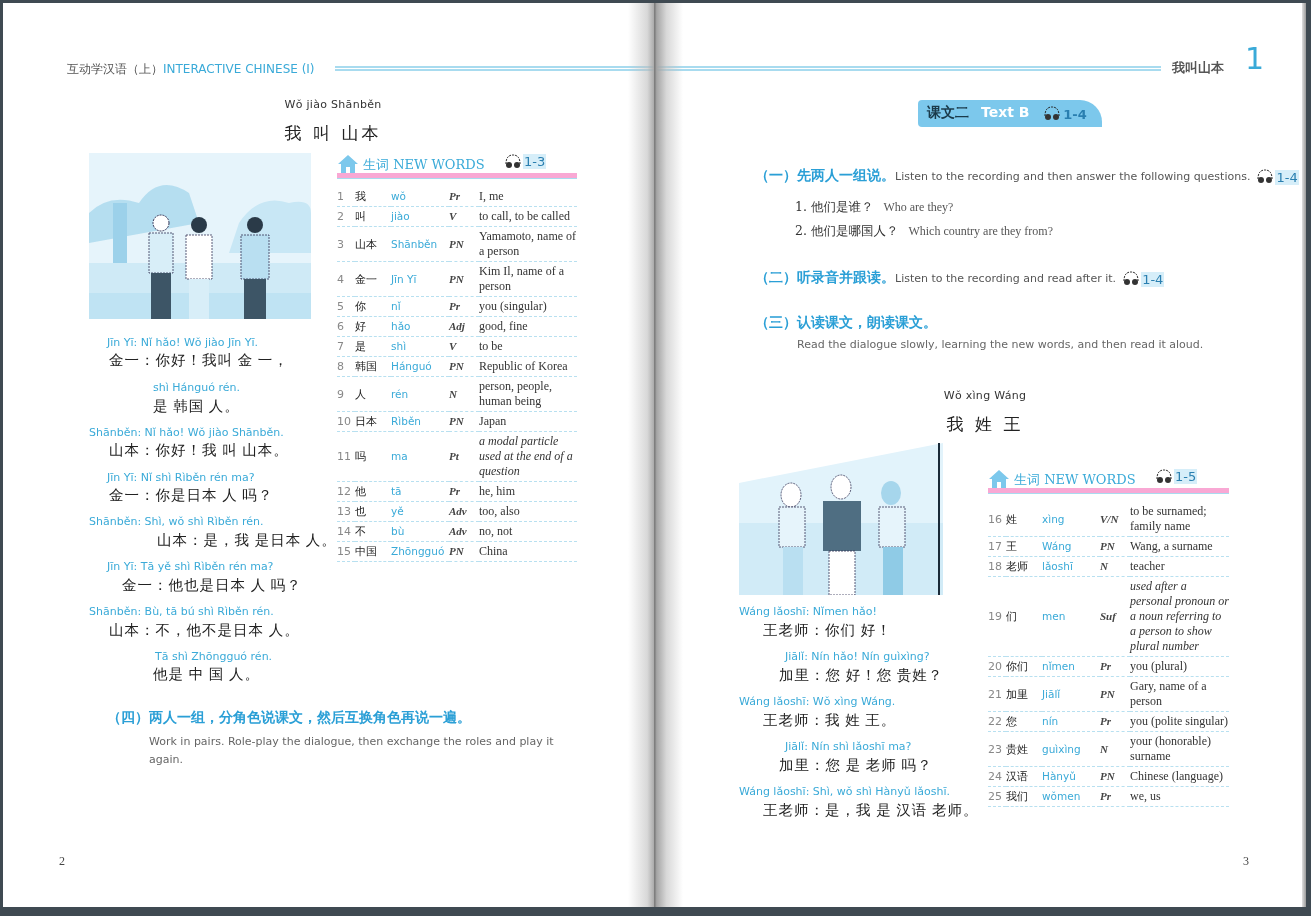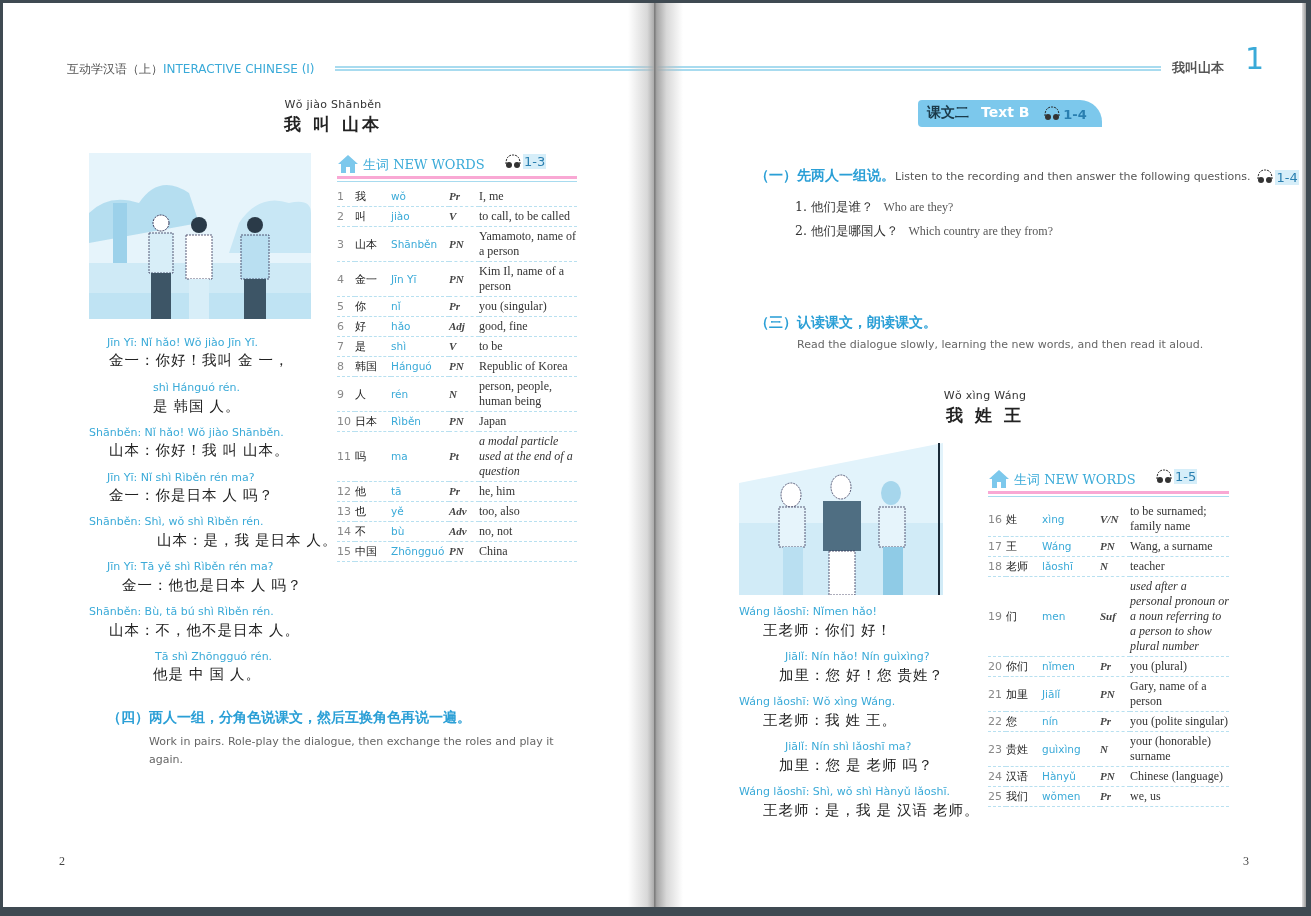--- a/index.html
+++ b/index.html
@@ -19,46 +19,46 @@
   
   .run-head { position: absolute; top: 58px; font-size: 12px; color: #555; white-space: nowrap; }
   .run-head .en { color: #3aaad8; }
   .rule { position: absolute; height: 5px; border-top: 2px solid #a8dbef; border-bottom: 2px solid #a8dbef; }
   .chap-title { position: absolute; top: 56px; font-size: 13px; color: #555; font-weight: bold; }
   .chap-num { position: absolute; top: 38px; font-size: 30px; color: #3aaad8; font-weight: normal; }
 
   
   .lesson-title { position: absolute; text-align: center; }
   .lesson-title .py { font-size: 11px; color: #333; letter-spacing: 0.3px; }
-  .lesson-title .zh { font-size: 17px; color: #222; font-weight: bold; letter-spacing: 3px; margin-top: 2px; }
+  .lesson-title .zh { font-size: 17px; color: #222; font-weight: normal; letter-spacing: 3px; margin-top: 11px; }
 
   
   .illus { position: absolute; background: linear-gradient(180deg, #e9f6fc 0%, #cfeaf6 60%, #b8dff0 100%); overflow: hidden; }
 
   
   .vocab { position: absolute; }
-  .vocab-head { position: relative; height: 26px; border-bottom: 3px solid #f9a8d4; text-decoration: underline; }
+  .vocab-head { position: relative; height: 26px; border-bottom: 6px solid #f9a8d4; text-decoration: underline; }
   .vocab-head .house { position: absolute; left: 0; top: 0; }
   .vocab-head .vh-label { position: absolute; left: 26px; top: 3px; font-family: "DejaVu Serif", serif; font-size: 13px; color: #3aaad8; }
   .vocab-head .audio { position: absolute; top: -3px; }
   .vocab-head::after { content: ""; position: absolute; left: 0; right: 0; bottom: -6px; border-bottom: 1px solid #a8dbef; }
   .vocab table { border-collapse: collapse; width: 100%; margin-top: 8px; }
   .vocab td { font-size: 11px; border-bottom: 1px dashed #b8e0f0; vertical-align: middle; padding: 2px 0; line-height: 15px; }
   .vocab td.num { color: #888; width: 18px; font-size: 11px; }
   .vocab td.hz { color: #222; width: 36px; font-family: "DejaVu Serif", serif; }
   .vocab td.py { color: #3aaad8; width: 58px; font-size: 10.5px; }
   .vocab td.pos { color: #444; font-style: italic; font-family: "Liberation Serif", serif; width: 30px; font-weight: bold; font-size: 11px; }
   .vocab td.def { color: #333; font-family: "Liberation Serif", serif; font-size: 12px; }
   .vocab td.def.it { font-style: italic; }
 
   
   .dlg { position: absolute; }
   .dlg .line { position: absolute; white-space: nowrap; text-align: center; }
   .dlg .pyl { font-size: 11px; color: #3aaad8; }
-  .dlg .zhl { font-size: 14.5px; color: #222; font-family: Liberation Sans, sans-serif; letter-spacing: 1px; }
+  .dlg .zhl { font-size: 14.5px; color: #222; font-family: Liberation Serif, serif; letter-spacing: 1px; }
 
   
   .ex { position: absolute; white-space: nowrap; }
   .ex .exh { font-size: 14px; color: #2a9fd6; font-weight: bold; }
   .ex .exen { font-size: 11px; color: #555; }
   .ex .exsub { font-size: 11px; color: #666; margin-top: 6px; line-height: 18px; white-space: normal; }
   .q { position: absolute; white-space: nowrap; font-size: 12.5px; color: #333; font-family: "DejaVu Serif", serif; }
   .q .qen { font-family: "Liberation Serif", serif; font-size: 12px; color: #555; margin-left: 10px; }
 
   
@@ -290,20 +290,30 @@
         </svg><span class="track">1-4</span>
       </span>
     </div>
     <div class="q" style="left:140px; top:196px;">
       <span>1.</span> <span>他们是谁？</span><span class="qen">Who are they?</span>
     </div>
     <div class="q" style="left:140px; top:220px;">
       <span>2.</span> <span>他们是哪国人？</span><span class="qen">Which country are they from?</span>
     </div>
 
+    <div class="ex" style="left:100px; top:264px;">
+      <span class="exh">（二）听录音并跟读。</span><span class="exen">Listen to the recording and read after it.</span>
+      <span>
+        <svg class="audio-icon" width="20" height="16" viewBox="0 0 20 16">
+          <path d="M3 11 Q3 2 10 2 Q17 2 17 11" fill="none" stroke="#222" stroke-width="1" stroke-dasharray="2,1"></path>
+          <circle cx="6" cy="12" r="3" fill="#333"></circle>
+            <circle cx="14" cy="12" r="3" fill="#333"></circle>
+        </svg><span class="track">1-4</span>
+      </span>
+    </div>
 
     <div class="ex" style="left:100px; top:311px; width:480px;">
       <div class="exh">（三）认读课文，朗读课文。</div>
       <div class="exsub" style="padding-left:42px; margin-top:4px;">Read the dialogue slowly, learning the new words, and then read it aloud.</div>
     </div>
 
     <div class="lesson-title" style="left:240px; top:386px; width:180px;">
       <div class="py">Wǒ xìng Wáng</div>
       <div class="zh">我 姓  王</div>
     </div>

